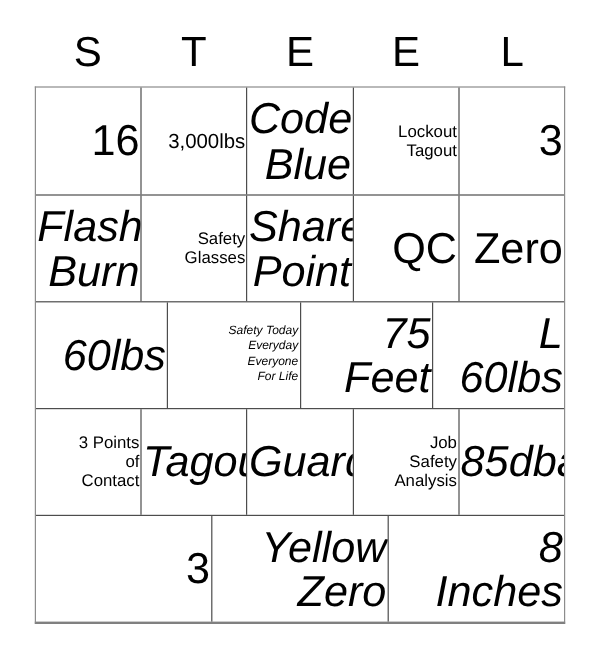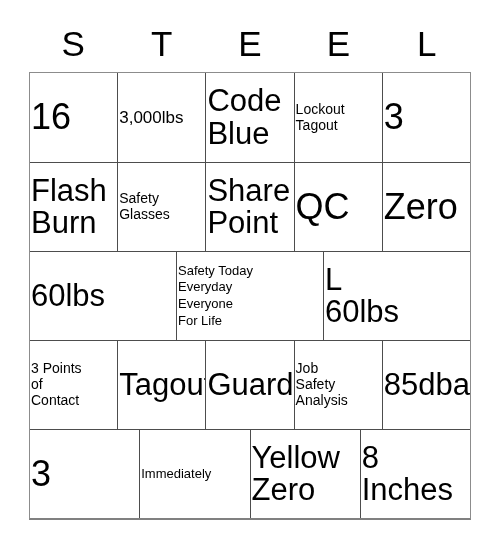--- a/index.html
+++ b/index.html
@@ -71,44 +71,46 @@
     padding: 0 1px;
     box-sizing: border-box;
     overflow: hidden;
   }
   .cell:not(:last-child) {
     border-right: 1px solid #4d4d4d;
   }
   .cell-text {
     display: block;
     width: 100%;
-    text-align: left;
+    text-align: right;
     color: #000000;
     white-space: pre-line;
   }
   
   .sz-xl .cell-text {
     font-size: 36px;
     line-height: 1.02;
   }
   .sz-lg .cell-text {
-    font-size: 31px;
+    font-size: 36px;
     line-height: 1.04;
+    font-style: italic;
   }
   .sz-md .cell-text {
     font-size: 14px;
     line-height: 1.12;
   }
   .sz-sm .cell-text {
     font-size: 17px;
     line-height: 1.16;
   }
   .sz-xs .cell-text {
-    font-size: 13px;
+    font-size: 10px;
     line-height: 1.28;
+    font-style: italic;
   }
 </style>
 </head>
 <body>
 
 <div id="card-root">
 
   <div id="bingo-card">
 
     <div id="header-row">
@@ -166,20 +168,24 @@
         <div class="cell sz-lg">
             <span class="cell-text">60lbs</span>
           </div>
         <div class="cell sz-xs">
             <span class="cell-text">Safety Today
 Everyday
 Everyone
 For Life</span>
           </div>
         <div class="cell sz-lg">
+            <span class="cell-text">75
+Feet</span>
+          </div>
+        <div class="cell sz-lg">
             <span class="cell-text">L
 60lbs</span>
           </div>
       </div>
 
       <div class="grid-row">
         <div class="cell sz-md">
             <span class="cell-text">3 Points
 of
 Contact</span>
@@ -197,23 +203,20 @@
           </div>
         <div class="cell sz-lg">
             <span class="cell-text">85dba</span>
           </div>
       </div>
 
       <div class="grid-row">
         <div class="cell sz-xl">
             <span class="cell-text">3</span>
           </div>
-        <div class="cell sz-xs">
-            <span class="cell-text">Immediately</span>
-          </div>
         <div class="cell sz-lg">
             <span class="cell-text">Yellow
 Zero</span>
           </div>
         <div class="cell sz-lg">
             <span class="cell-text">8
 Inches</span>
           </div>
       </div>
 

